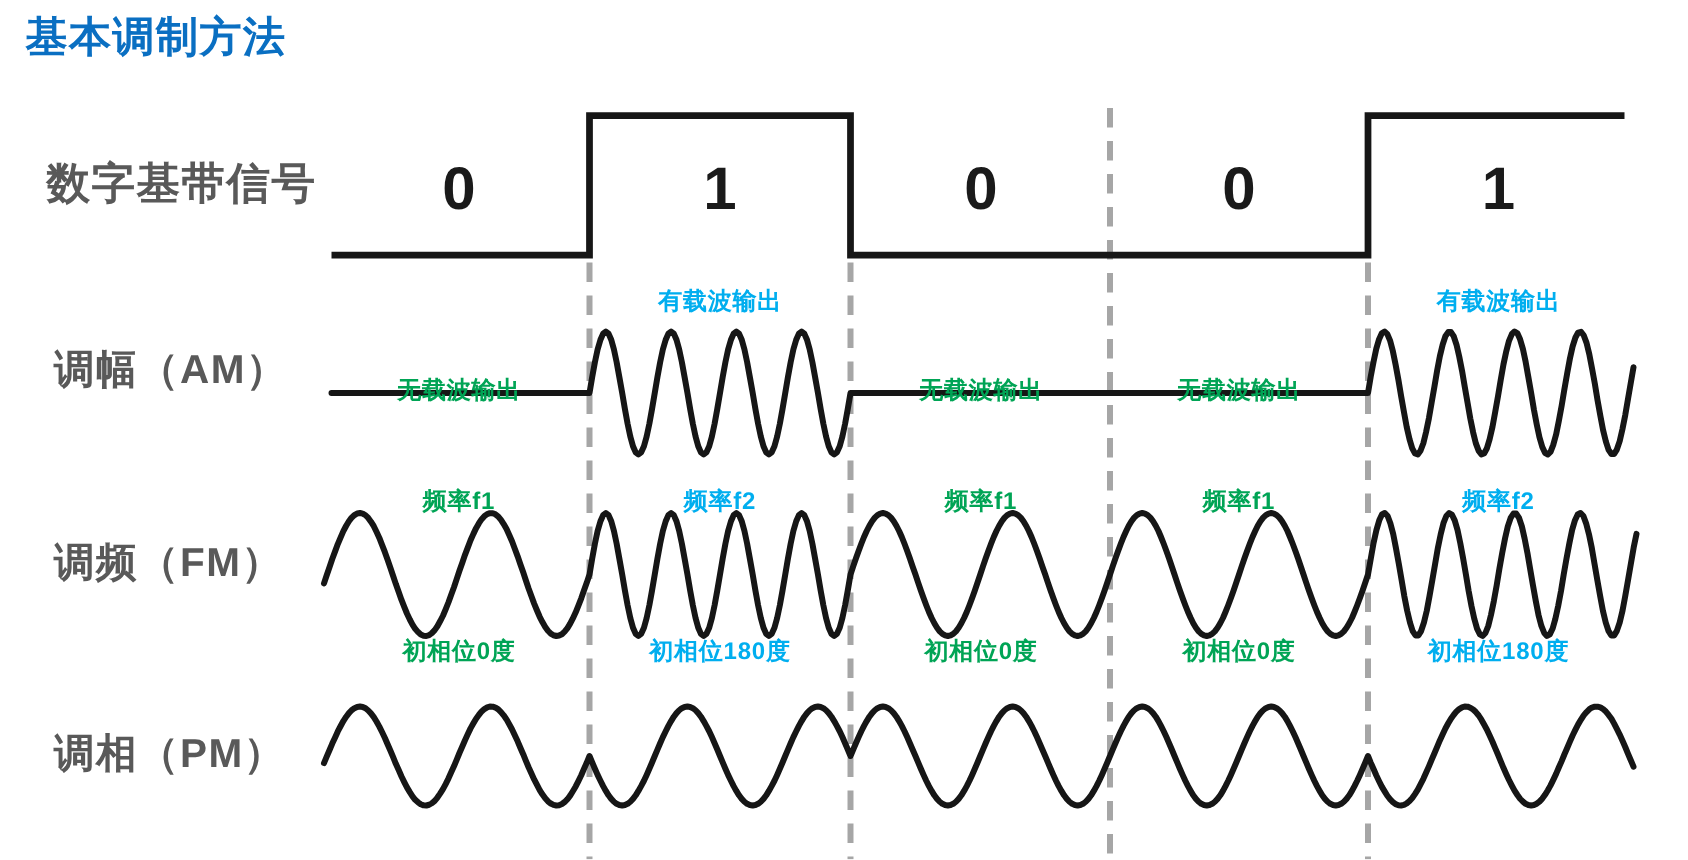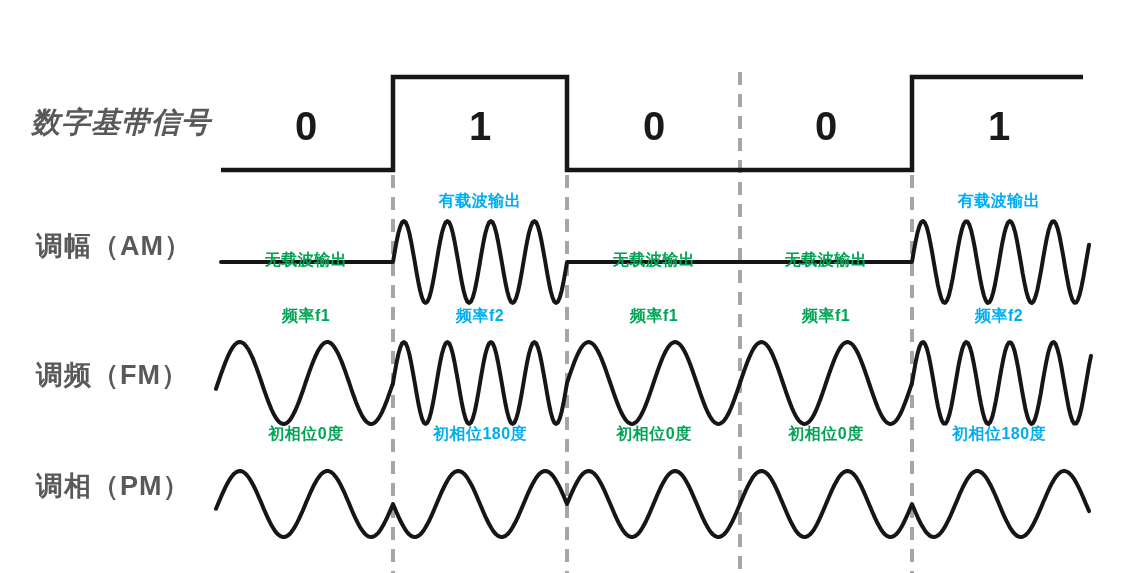--- a/index.html
+++ b/index.html
@@ -7,50 +7,51 @@
     position:relative;width:1125px;height:573px;background:#ffffff;overflow:hidden;
     font-family:"Liberation Sans","DejaVu Sans",sans-serif;
   }
   .stage svg{position:absolute;left:0;top:0;}
   .txt{position:absolute;white-space:nowrap;font-weight:bold;}
   .title{left:17px;top:6px;font-size:28px;letter-spacing:1px;}
   .rowlabel{font-size:27px;letter-spacing:1px;}
   .lbl-baseband{left:31px;top:103px;font-size:29px;}
   .lbl-am{left:36px;top:228px;}
   .lbl-fm{left:36px;top:357px;}
-  .lbl-pm{left:36px;top:468px;}
+  .lbl-pm{left:36px;top:484px;}
   .bit{top:104px;font-size:40px;transform:translateX(-50%);letter-spacing:0;}
   .ann{font-size:16px;transform:translateX(-50%);letter-spacing:0.5px;}
   
   .c1{left:306px;} .c2{left:480px;} .c3{left:654px;} .c4{left:826px;} .c5{left:999px;}
   
   .am-lo{top:222px;margin-top:28px;} .am-hi{top:191px;}
-  .fm-ann{top:306px;}
+  .fm-ann{top:324px;}
   .pm-ann{top:424px;}
 </style>
 </head>
 <body>
 
 <div class="stage">
 
   <svg width="1125" height="573" viewBox="0 0 1125 573">
     <g id="dashes">
         <line x1="393" x2="393" y1="175" y2="573" stroke="#A6A6A6" stroke-width="4" stroke-dasharray="13 9"></line>
         <line x1="567" x2="567" y1="175" y2="573" stroke="#A6A6A6" stroke-width="4" stroke-dasharray="13 9"></line>
         <line x1="740" x2="740" y1="72" y2="573" stroke="#A6A6A6" stroke-width="4" stroke-dasharray="13 9"></line>
         <line x1="912" x2="912" y1="175" y2="573" stroke="#A6A6A6" stroke-width="4" stroke-dasharray="13 9"></line>
       </g>
     <path id="wave-digital" fill="none" d="M221.0 170.0 L393.0 170.0 L393.0 77.0 L567.0 77.0 L567.0 170.0 L912.0 170.0 L912.0 77.0 L1083.0 77.0" stroke="#161616" stroke-width="4.5" stroke-linejoin="miter" stroke-linecap="butt"></path>
     <path id="wave-am" fill="none" d="M221.0 262.0 L393.0 262.0 L394.8 251.4 L396.6 241.5 L398.4 233.0 L400.3 226.5 L402.1 222.4 L403.9 221.0 L405.7 222.4 L407.5 226.5 L409.3 233.0 L411.1 241.5 L412.9 251.4 L414.8 262.0 L416.6 272.6 L418.4 282.5 L420.2 291.0 L422.0 297.5 L423.8 301.6 L425.6 303.0 L427.4 301.6 L429.3 297.5 L431.1 291.0 L432.9 282.5 L434.7 272.6 L436.5 262.0 L438.3 251.4 L440.1 241.5 L441.9 233.0 L443.8 226.5 L445.6 222.4 L447.4 221.0 L449.2 222.4 L451.0 226.5 L452.8 233.0 L454.6 241.5 L456.4 251.4 L458.3 262.0 L460.1 272.6 L461.9 282.5 L463.7 291.0 L465.5 297.5 L467.3 301.6 L469.1 303.0 L470.9 301.6 L472.8 297.5 L474.6 291.0 L476.4 282.5 L478.2 272.6 L480.0 262.0 L481.8 251.4 L483.6 241.5 L485.4 233.0 L487.3 226.5 L489.1 222.4 L490.9 221.0 L492.7 222.4 L494.5 226.5 L496.3 233.0 L498.1 241.5 L499.9 251.4 L501.8 262.0 L503.6 272.6 L505.4 282.5 L507.2 291.0 L509.0 297.5 L510.8 301.6 L512.6 303.0 L514.4 301.6 L516.3 297.5 L518.1 291.0 L519.9 282.5 L521.7 272.6 L523.5 262.0 L525.3 251.4 L527.1 241.5 L528.9 233.0 L530.8 226.5 L532.6 222.4 L534.4 221.0 L536.2 222.4 L538.0 226.5 L539.8 233.0 L541.6 241.5 L543.4 251.4 L545.3 262.0 L547.1 272.6 L548.9 282.5 L550.7 291.0 L552.5 297.5 L554.3 301.6 L556.1 303.0 L557.9 301.6 L559.8 297.5 L561.6 291.0 L563.4 282.5 L565.2 272.6 L567.0 262.0 L740.0 262.0 L912.0 262.0 L913.8 251.2 L915.7 241.2 L917.5 232.6 L919.4 226.1 L921.2 222.2 L923.1 221.0 L924.9 222.8 L926.8 227.3 L928.6 234.2 L930.4 243.1 L932.3 253.4 L934.1 264.2 L936.0 274.9 L937.8 284.7 L939.7 292.9 L941.5 298.9 L943.3 302.3 L945.2 302.9 L947.0 300.5 L948.9 295.5 L950.7 288.1 L952.6 278.9 L954.4 268.5 L956.3 257.6 L958.1 247.0 L959.9 237.5 L961.8 229.7 L963.6 224.2 L965.5 221.4 L967.3 221.4 L969.2 224.3 L971.0 229.8 L972.8 237.6 L974.7 247.2 L976.5 257.8 L978.4 268.6 L980.2 279.0 L982.1 288.3 L983.9 295.6 L985.8 300.6 L987.6 302.9 L989.4 302.3 L991.3 298.8 L993.1 292.8 L995.0 284.5 L996.8 274.7 L998.7 264.0 L1000.5 253.2 L1002.3 243.0 L1004.2 234.1 L1006.0 227.2 L1007.9 222.7 L1009.7 221.0 L1011.6 222.2 L1013.4 226.2 L1015.3 232.7 L1017.1 241.3 L1018.9 251.4 L1020.8 262.2 L1022.6 273.0 L1024.5 283.0 L1026.3 291.5 L1028.2 298.0 L1030.0 301.9 L1031.8 303.0 L1033.7 301.2 L1035.5 296.6 L1037.4 289.7 L1039.2 280.7 L1041.1 270.5 L1042.9 259.6 L1044.8 248.9 L1046.6 239.1 L1048.4 231.0 L1050.3 225.0 L1052.1 221.7 L1054.0 221.2 L1055.8 223.5 L1057.7 228.6 L1059.5 236.0 L1061.3 245.3 L1063.2 255.7 L1065.0 266.6 L1066.9 277.2 L1068.7 286.7 L1070.6 294.4 L1072.4 299.9 L1074.3 302.7 L1076.1 302.6 L1077.9 299.7 L1079.8 294.1 L1081.6 286.2 L1083.5 276.7 L1085.3 266.1 L1087.2 255.2 L1089.0 244.8" stroke="#161616" stroke-width="4" stroke-linejoin="round" stroke-linecap="round"></path>
     <path id="wave-fm" fill="none" d="M216.0 388.9 L217.8 383.5 L219.7 378.0 L221.5 372.7 L223.4 367.6 L225.2 362.7 L227.1 358.2 L228.9 354.1 L230.8 350.5 L232.6 347.5 L234.4 345.1 L236.3 343.4 L238.1 342.3 L240.0 342.0 L241.8 342.4 L243.7 343.5 L245.5 345.3 L247.3 347.8 L249.2 350.8 L251.0 354.5 L252.9 358.6 L254.7 363.2 L256.6 368.1 L258.4 373.2 L260.3 378.6 L262.1 384.0 L263.9 389.4 L265.8 394.7 L267.6 399.8 L269.5 404.6 L271.3 409.0 L273.2 413.0 L275.0 416.4 L276.8 419.2 L278.7 421.4 L280.5 423.0 L282.4 423.8 L284.2 424.0 L286.1 423.4 L287.9 422.1 L289.8 420.1 L291.6 417.5 L293.4 414.2 L295.3 410.5 L297.1 406.2 L299.0 401.5 L300.8 396.5 L302.7 391.3 L304.5 385.9 L306.3 380.5 L308.2 375.1 L310.0 369.9 L311.9 364.9 L313.7 360.2 L315.6 355.9 L317.4 352.1 L319.3 348.8 L321.1 346.1 L322.9 344.1 L324.8 342.7 L326.6 342.1 L328.5 342.1 L330.3 342.9 L332.2 344.4 L334.0 346.6 L335.8 349.4 L337.7 352.7 L339.5 356.7 L341.4 361.0 L343.2 365.8 L345.1 370.9 L346.9 376.1 L348.8 381.5 L350.6 387.0 L352.4 392.3 L354.3 397.5 L356.1 402.4 L358.0 407.0 L359.8 411.2 L361.7 414.9 L363.5 418.0 L365.3 420.5 L367.2 422.4 L369.0 423.5 L370.9 424.0 L372.7 423.7 L374.6 422.8 L376.4 421.1 L378.3 418.7 L380.1 415.8 L381.9 412.3 L383.8 408.2 L385.6 403.7 L387.5 398.9 L389.3 393.7 L391.2 388.4 L393.0 383.0 L393.0 383.0 L394.8 372.4 L396.6 362.5 L398.4 354.0 L400.3 347.5 L402.1 343.4 L403.9 342.0 L405.7 343.4 L407.5 347.5 L409.3 354.0 L411.1 362.5 L412.9 372.4 L414.8 383.0 L416.6 393.6 L418.4 403.5 L420.2 412.0 L422.0 418.5 L423.8 422.6 L425.6 424.0 L427.4 422.6 L429.3 418.5 L431.1 412.0 L432.9 403.5 L434.7 393.6 L436.5 383.0 L438.3 372.4 L440.1 362.5 L441.9 354.0 L443.8 347.5 L445.6 343.4 L447.4 342.0 L449.2 343.4 L451.0 347.5 L452.8 354.0 L454.6 362.5 L456.4 372.4 L458.3 383.0 L460.1 393.6 L461.9 403.5 L463.7 412.0 L465.5 418.5 L467.3 422.6 L469.1 424.0 L470.9 422.6 L472.8 418.5 L474.6 412.0 L476.4 403.5 L478.2 393.6 L480.0 383.0 L481.8 372.4 L483.6 362.5 L485.4 354.0 L487.3 347.5 L489.1 343.4 L490.9 342.0 L492.7 343.4 L494.5 347.5 L496.3 354.0 L498.1 362.5 L499.9 372.4 L501.8 383.0 L503.6 393.6 L505.4 403.5 L507.2 412.0 L509.0 418.5 L510.8 422.6 L512.6 424.0 L514.4 422.6 L516.3 418.5 L518.1 412.0 L519.9 403.5 L521.7 393.6 L523.5 383.0 L525.3 372.4 L527.1 362.5 L528.9 354.0 L530.8 347.5 L532.6 343.4 L534.4 342.0 L536.2 343.4 L538.0 347.5 L539.8 354.0 L541.6 362.5 L543.4 372.4 L545.3 383.0 L547.1 393.6 L548.9 403.5 L550.7 412.0 L552.5 418.5 L554.3 422.6 L556.1 424.0 L557.9 422.6 L559.8 418.5 L561.6 412.0 L563.4 403.5 L565.2 393.6 L567.0 383.0 L567.0 383.0 L568.8 377.6 L570.6 372.4 L572.4 367.3 L574.2 362.5 L576.0 358.0 L577.8 354.0 L579.6 350.5 L581.4 347.5 L583.2 345.1 L585.0 343.4 L586.8 342.4 L588.6 342.0 L590.4 342.4 L592.2 343.4 L594.0 345.1 L595.8 347.5 L597.6 350.5 L599.4 354.0 L601.2 358.0 L603.0 362.5 L604.8 367.3 L606.6 372.4 L608.4 377.6 L610.3 383.0 L612.1 388.4 L613.9 393.6 L615.7 398.7 L617.5 403.5 L619.3 408.0 L621.1 412.0 L622.9 415.5 L624.7 418.5 L626.5 420.9 L628.3 422.6 L630.1 423.6 L631.9 424.0 L633.7 423.6 L635.5 422.6 L637.3 420.9 L639.1 418.5 L640.9 415.5 L642.7 412.0 L644.5 408.0 L646.3 403.5 L648.1 398.7 L649.9 393.6 L651.7 388.4 L653.5 383.0 L655.3 377.6 L657.1 372.4 L658.9 367.3 L660.7 362.5 L662.5 358.0 L664.3 354.0 L666.1 350.5 L667.9 347.5 L669.7 345.1 L671.5 343.4 L673.3 342.4 L675.1 342.0 L676.9 342.4 L678.7 343.4 L680.5 345.1 L682.3 347.5 L684.1 350.5 L685.9 354.0 L687.7 358.0 L689.5 362.5 L691.3 367.3 L693.1 372.4 L694.9 377.6 L696.8 383.0 L698.6 388.4 L700.4 393.6 L702.2 398.7 L704.0 403.5 L705.8 408.0 L707.6 412.0 L709.4 415.5 L711.2 418.5 L713.0 420.9 L714.8 422.6 L716.6 423.6 L718.4 424.0 L720.2 423.6 L722.0 422.6 L723.8 420.9 L725.6 418.5 L727.4 415.5 L729.2 412.0 L731.0 408.0 L732.8 403.5 L734.6 398.7 L736.4 393.6 L738.2 388.4 L740.0 383.0 L740.0 383.0 L741.8 377.6 L743.6 372.4 L745.4 367.3 L747.2 362.5 L749.0 358.0 L750.8 354.0 L752.5 350.5 L754.3 347.5 L756.1 345.1 L757.9 343.4 L759.7 342.4 L761.5 342.0 L763.3 342.4 L765.1 343.4 L766.9 345.1 L768.7 347.5 L770.5 350.5 L772.3 354.0 L774.0 358.0 L775.8 362.5 L777.6 367.3 L779.4 372.4 L781.2 377.6 L783.0 383.0 L784.8 388.4 L786.6 393.6 L788.4 398.7 L790.2 403.5 L792.0 408.0 L793.8 412.0 L795.5 415.5 L797.3 418.5 L799.1 420.9 L800.9 422.6 L802.7 423.6 L804.5 424.0 L806.3 423.6 L808.1 422.6 L809.9 420.9 L811.7 418.5 L813.5 415.5 L815.3 412.0 L817.0 408.0 L818.8 403.5 L820.6 398.7 L822.4 393.6 L824.2 388.4 L826.0 383.0 L827.8 377.6 L829.6 372.4 L831.4 367.3 L833.2 362.5 L835.0 358.0 L836.8 354.0 L838.5 350.5 L840.3 347.5 L842.1 345.1 L843.9 343.4 L845.7 342.4 L847.5 342.0 L849.3 342.4 L851.1 343.4 L852.9 345.1 L854.7 347.5 L856.5 350.5 L858.3 354.0 L860.0 358.0 L861.8 362.5 L863.6 367.3 L865.4 372.4 L867.2 377.6 L869.0 383.0 L870.8 388.4 L872.6 393.6 L874.4 398.7 L876.2 403.5 L878.0 408.0 L879.8 412.0 L881.5 415.5 L883.3 418.5 L885.1 420.9 L886.9 422.6 L888.7 423.6 L890.5 424.0 L892.3 423.6 L894.1 422.6 L895.9 420.9 L897.7 418.5 L899.5 415.5 L901.3 412.0 L903.0 408.0 L904.8 403.5 L906.6 398.7 L908.4 393.6 L910.2 388.4 L912.0 383.0 L912.0 383.0 L913.9 372.1 L915.7 362.0 L917.6 353.4 L919.5 346.9 L921.3 343.0 L923.2 342.0 L925.1 344.0 L926.9 348.8 L928.8 356.0 L930.6 365.2 L932.5 375.7 L934.4 386.7 L936.2 397.4 L938.1 407.1 L940.0 415.1 L941.8 420.7 L943.7 423.6 L945.6 423.6 L947.4 420.7 L949.3 415.0 L951.2 407.1 L953.0 397.4 L954.9 386.6 L956.8 375.6 L958.6 365.2 L960.5 356.0 L962.3 348.8 L964.2 344.0 L966.1 342.0 L967.9 343.0 L969.8 346.9 L971.7 353.4 L973.5 362.0 L975.4 372.2 L977.3 383.1 L979.1 394.0 L981.0 404.1 L982.9 412.7 L984.7 419.1 L986.6 423.0 L988.4 424.0 L990.3 422.0 L992.2 417.2 L994.0 409.9 L995.9 400.7 L997.8 390.2 L999.6 379.2 L1001.5 368.5 L1003.4 358.8 L1005.2 350.9 L1007.1 345.3 L1009.0 342.4 L1010.8 342.4 L1012.7 345.3 L1014.6 351.0 L1016.4 359.0 L1018.3 368.7 L1020.1 379.4 L1022.0 390.4 L1023.9 400.9 L1025.7 410.1 L1027.6 417.3 L1029.5 422.0 L1031.3 424.0 L1033.2 422.9 L1035.1 419.0 L1036.9 412.6 L1038.8 403.9 L1040.7 393.8 L1042.5 382.9 L1044.4 372.0 L1046.3 361.9 L1048.1 353.3 L1050.0 346.8 L1051.8 343.0 L1053.7 342.0 L1055.6 344.0 L1057.4 348.9 L1059.3 356.1 L1061.2 365.3 L1063.0 375.8 L1064.9 386.8 L1066.8 397.5 L1068.6 407.2 L1070.5 415.1 L1072.4 420.8 L1074.2 423.6 L1076.1 423.6 L1077.9 420.6 L1079.8 415.0 L1081.7 407.0 L1083.5 397.3 L1085.4 386.5 L1087.3 375.5 L1089.1 365.1 L1091.0 355.9" stroke="#161616" stroke-width="4" stroke-linejoin="round" stroke-linecap="round"></path>
     <path id="wave-pm" fill="none" d="M216.0 508.7 L217.8 504.4 L219.7 500.0 L221.5 495.7 L223.4 491.6 L225.2 487.6 L227.1 484.0 L228.9 480.7 L230.8 477.8 L232.6 475.4 L234.4 473.5 L236.3 472.1 L238.1 471.3 L240.0 471.0 L241.8 471.3 L243.7 472.2 L245.5 473.7 L247.3 475.6 L249.2 478.1 L251.0 481.0 L252.9 484.4 L254.7 488.0 L256.6 492.0 L258.4 496.2 L260.3 500.5 L262.1 504.8 L263.9 509.2 L265.8 513.4 L267.6 517.5 L269.5 521.4 L271.3 524.9 L273.2 528.1 L275.0 530.9 L276.8 533.2 L278.7 534.9 L280.5 536.2 L282.4 536.9 L284.2 537.0 L286.1 536.5 L287.9 535.5 L289.8 533.9 L291.6 531.7 L293.4 529.1 L295.3 526.1 L297.1 522.7 L299.0 518.9 L300.8 514.9 L302.7 510.7 L304.5 506.4 L306.3 502.0 L308.2 497.7 L310.0 493.5 L311.9 489.4 L313.7 485.6 L315.6 482.2 L317.4 479.1 L319.3 476.5 L321.1 474.3 L322.9 472.7 L324.8 471.6 L326.6 471.0 L328.5 471.1 L330.3 471.7 L332.2 472.9 L334.0 474.7 L335.8 476.9 L337.7 479.6 L339.5 482.8 L341.4 486.3 L343.2 490.2 L345.1 494.2 L346.9 498.5 L348.8 502.8 L350.6 507.2 L352.4 511.5 L354.3 515.7 L356.1 519.6 L358.0 523.3 L359.8 526.7 L361.7 529.7 L363.5 532.2 L365.3 534.2 L367.2 535.7 L369.0 536.6 L370.9 537.0 L372.7 536.8 L374.6 536.0 L376.4 534.7 L378.3 532.8 L380.1 530.4 L381.9 527.5 L383.8 524.3 L385.6 520.7 L387.5 516.8 L389.3 512.6 L391.2 508.4 L393.0 504.0 L393.0 504.0 L394.8 508.3 L396.6 512.5 L398.4 516.6 L400.3 520.5 L402.1 524.1 L403.9 527.3 L405.7 530.2 L407.5 532.6 L409.3 534.5 L411.1 535.9 L412.9 536.7 L414.8 537.0 L416.6 536.7 L418.4 535.9 L420.2 534.5 L422.0 532.6 L423.8 530.2 L425.6 527.3 L427.4 524.1 L429.3 520.5 L431.1 516.6 L432.9 512.5 L434.7 508.3 L436.5 504.0 L438.3 499.7 L440.1 495.5 L441.9 491.4 L443.8 487.5 L445.6 483.9 L447.4 480.7 L449.2 477.8 L451.0 475.4 L452.8 473.5 L454.6 472.1 L456.4 471.3 L458.3 471.0 L460.1 471.3 L461.9 472.1 L463.7 473.5 L465.5 475.4 L467.3 477.8 L469.1 480.7 L470.9 483.9 L472.8 487.5 L474.6 491.4 L476.4 495.5 L478.2 499.7 L480.0 504.0 L481.8 508.3 L483.6 512.5 L485.4 516.6 L487.3 520.5 L489.1 524.1 L490.9 527.3 L492.7 530.2 L494.5 532.6 L496.3 534.5 L498.1 535.9 L499.9 536.7 L501.8 537.0 L503.6 536.7 L505.4 535.9 L507.2 534.5 L509.0 532.6 L510.8 530.2 L512.6 527.3 L514.4 524.1 L516.3 520.5 L518.1 516.6 L519.9 512.5 L521.7 508.3 L523.5 504.0 L525.3 499.7 L527.1 495.5 L528.9 491.4 L530.8 487.5 L532.6 483.9 L534.4 480.7 L536.2 477.8 L538.0 475.4 L539.8 473.5 L541.6 472.1 L543.4 471.3 L545.3 471.0 L547.1 471.3 L548.9 472.1 L550.7 473.5 L552.5 475.4 L554.3 477.8 L556.1 480.7 L557.9 483.9 L559.8 487.5 L561.6 491.4 L563.4 495.5 L565.2 499.7 L567.0 504.0 L567.0 504.0 L568.8 499.7 L570.6 495.5 L572.4 491.4 L574.2 487.5 L576.0 483.9 L577.8 480.7 L579.6 477.8 L581.4 475.4 L583.2 473.5 L585.0 472.1 L586.8 471.3 L588.6 471.0 L590.4 471.3 L592.2 472.1 L594.0 473.5 L595.8 475.4 L597.6 477.8 L599.4 480.7 L601.2 483.9 L603.0 487.5 L604.8 491.4 L606.6 495.5 L608.4 499.7 L610.3 504.0 L612.1 508.3 L613.9 512.5 L615.7 516.6 L617.5 520.5 L619.3 524.1 L621.1 527.3 L622.9 530.2 L624.7 532.6 L626.5 534.5 L628.3 535.9 L630.1 536.7 L631.9 537.0 L633.7 536.7 L635.5 535.9 L637.3 534.5 L639.1 532.6 L640.9 530.2 L642.7 527.3 L644.5 524.1 L646.3 520.5 L648.1 516.6 L649.9 512.5 L651.7 508.3 L653.5 504.0 L655.3 499.7 L657.1 495.5 L658.9 491.4 L660.7 487.5 L662.5 483.9 L664.3 480.7 L666.1 477.8 L667.9 475.4 L669.7 473.5 L671.5 472.1 L673.3 471.3 L675.1 471.0 L676.9 471.3 L678.7 472.1 L680.5 473.5 L682.3 475.4 L684.1 477.8 L685.9 480.7 L687.7 483.9 L689.5 487.5 L691.3 491.4 L693.1 495.5 L694.9 499.7 L696.8 504.0 L698.6 508.3 L700.4 512.5 L702.2 516.6 L704.0 520.5 L705.8 524.1 L707.6 527.3 L709.4 530.2 L711.2 532.6 L713.0 534.5 L714.8 535.9 L716.6 536.7 L718.4 537.0 L720.2 536.7 L722.0 535.9 L723.8 534.5 L725.6 532.6 L727.4 530.2 L729.2 527.3 L731.0 524.1 L732.8 520.5 L734.6 516.6 L736.4 512.5 L738.2 508.3 L740.0 504.0 L740.0 504.0 L741.8 499.7 L743.6 495.5 L745.4 491.4 L747.2 487.5 L749.0 483.9 L750.8 480.7 L752.5 477.8 L754.3 475.4 L756.1 473.5 L757.9 472.1 L759.7 471.3 L761.5 471.0 L763.3 471.3 L765.1 472.1 L766.9 473.5 L768.7 475.4 L770.5 477.8 L772.3 480.7 L774.0 483.9 L775.8 487.5 L777.6 491.4 L779.4 495.5 L781.2 499.7 L783.0 504.0 L784.8 508.3 L786.6 512.5 L788.4 516.6 L790.2 520.5 L792.0 524.1 L793.8 527.3 L795.5 530.2 L797.3 532.6 L799.1 534.5 L800.9 535.9 L802.7 536.7 L804.5 537.0 L806.3 536.7 L808.1 535.9 L809.9 534.5 L811.7 532.6 L813.5 530.2 L815.3 527.3 L817.0 524.1 L818.8 520.5 L820.6 516.6 L822.4 512.5 L824.2 508.3 L826.0 504.0 L827.8 499.7 L829.6 495.5 L831.4 491.4 L833.2 487.5 L835.0 483.9 L836.8 480.7 L838.5 477.8 L840.3 475.4 L842.1 473.5 L843.9 472.1 L845.7 471.3 L847.5 471.0 L849.3 471.3 L851.1 472.1 L852.9 473.5 L854.7 475.4 L856.5 477.8 L858.3 480.7 L860.0 483.9 L861.8 487.5 L863.6 491.4 L865.4 495.5 L867.2 499.7 L869.0 504.0 L870.8 508.3 L872.6 512.5 L874.4 516.6 L876.2 520.5 L878.0 524.1 L879.8 527.3 L881.5 530.2 L883.3 532.6 L885.1 534.5 L886.9 535.9 L888.7 536.7 L890.5 537.0 L892.3 536.7 L894.1 535.9 L895.9 534.5 L897.7 532.6 L899.5 530.2 L901.3 527.3 L903.0 524.1 L904.8 520.5 L906.6 516.6 L908.4 512.5 L910.2 508.3 L912.0 504.0 L912.0 504.0 L913.8 508.4 L915.7 512.7 L917.5 516.8 L919.4 520.8 L921.2 524.4 L923.1 527.6 L924.9 530.5 L926.8 532.9 L928.6 534.7 L930.4 536.1 L932.3 536.8 L934.1 537.0 L936.0 536.6 L937.8 535.6 L939.7 534.0 L941.5 532.0 L943.3 529.4 L945.2 526.4 L947.0 522.9 L948.9 519.2 L950.7 515.2 L952.6 510.9 L954.4 506.6 L956.3 502.2 L958.1 497.9 L959.9 493.6 L961.8 489.5 L963.6 485.7 L965.5 482.2 L967.3 479.1 L969.2 476.5 L971.0 474.3 L972.8 472.7 L974.7 471.6 L976.5 471.0 L978.4 471.1 L980.2 471.8 L982.1 473.0 L983.9 474.7 L985.8 477.0 L987.6 479.8 L989.4 483.0 L991.3 486.5 L993.1 490.4 L995.0 494.5 L996.8 498.8 L998.7 503.2 L1000.5 507.6 L1002.3 511.9 L1004.2 516.1 L1006.0 520.0 L1007.9 523.7 L1009.7 527.1 L1011.6 530.0 L1013.4 532.5 L1015.3 534.4 L1017.1 535.9 L1018.9 536.7 L1020.8 537.0 L1022.6 536.7 L1024.5 535.8 L1026.3 534.4 L1028.2 532.4 L1030.0 529.9 L1031.8 527.0 L1033.7 523.6 L1035.5 519.9 L1037.4 515.9 L1039.2 511.7 L1041.1 507.4 L1042.9 503.0 L1044.8 498.7 L1046.6 494.4 L1048.4 490.3 L1050.3 486.4 L1052.1 482.9 L1054.0 479.7 L1055.8 476.9 L1057.7 474.7 L1059.5 472.9 L1061.3 471.7 L1063.2 471.1 L1065.0 471.1 L1066.9 471.6 L1068.7 472.7 L1070.6 474.4 L1072.4 476.6 L1074.3 479.2 L1076.1 482.4 L1077.9 485.9 L1079.8 489.7 L1081.6 493.7 L1083.5 498.0 L1085.3 502.4 L1087.2 506.8 L1089.0 511.1" stroke="#161616" stroke-width="4" stroke-linejoin="round" stroke-linecap="round"></path>
   </svg>
 
+  <div class="txt title" style="color: rgb(10, 111, 194);">基本调制方法</div>
 
-  <div class="txt rowlabel lbl-baseband" style="color: rgb(89, 89, 89); font-style: italic;">数字基带信号</div>
+  <div class="txt rowlabel lbl-baseband" style="color: rgb(89, 89, 89);">数字基带信号</div>
   <div class="txt rowlabel lbl-fm" style="color: rgb(89, 89, 89);">调频（FM）</div>
   <div class="txt rowlabel lbl-am" style="color: rgb(89, 89, 89);">调幅（AM）</div>
   <div class="txt rowlabel lbl-pm" style="color: rgb(89, 89, 89);">调相（PM）</div>
 
   <div class="txt bit c1" style="color: rgb(26, 26, 26);">0</div>
   <div class="txt bit c2" style="color: rgb(26, 26, 26);">1</div>
   <div class="txt bit c3" style="color: rgb(26, 26, 26);">0</div>
   <div class="txt bit c4" style="color: rgb(26, 26, 26);">0</div>
   <div class="txt bit c5" style="color: rgb(26, 26, 26);">1</div>
 

